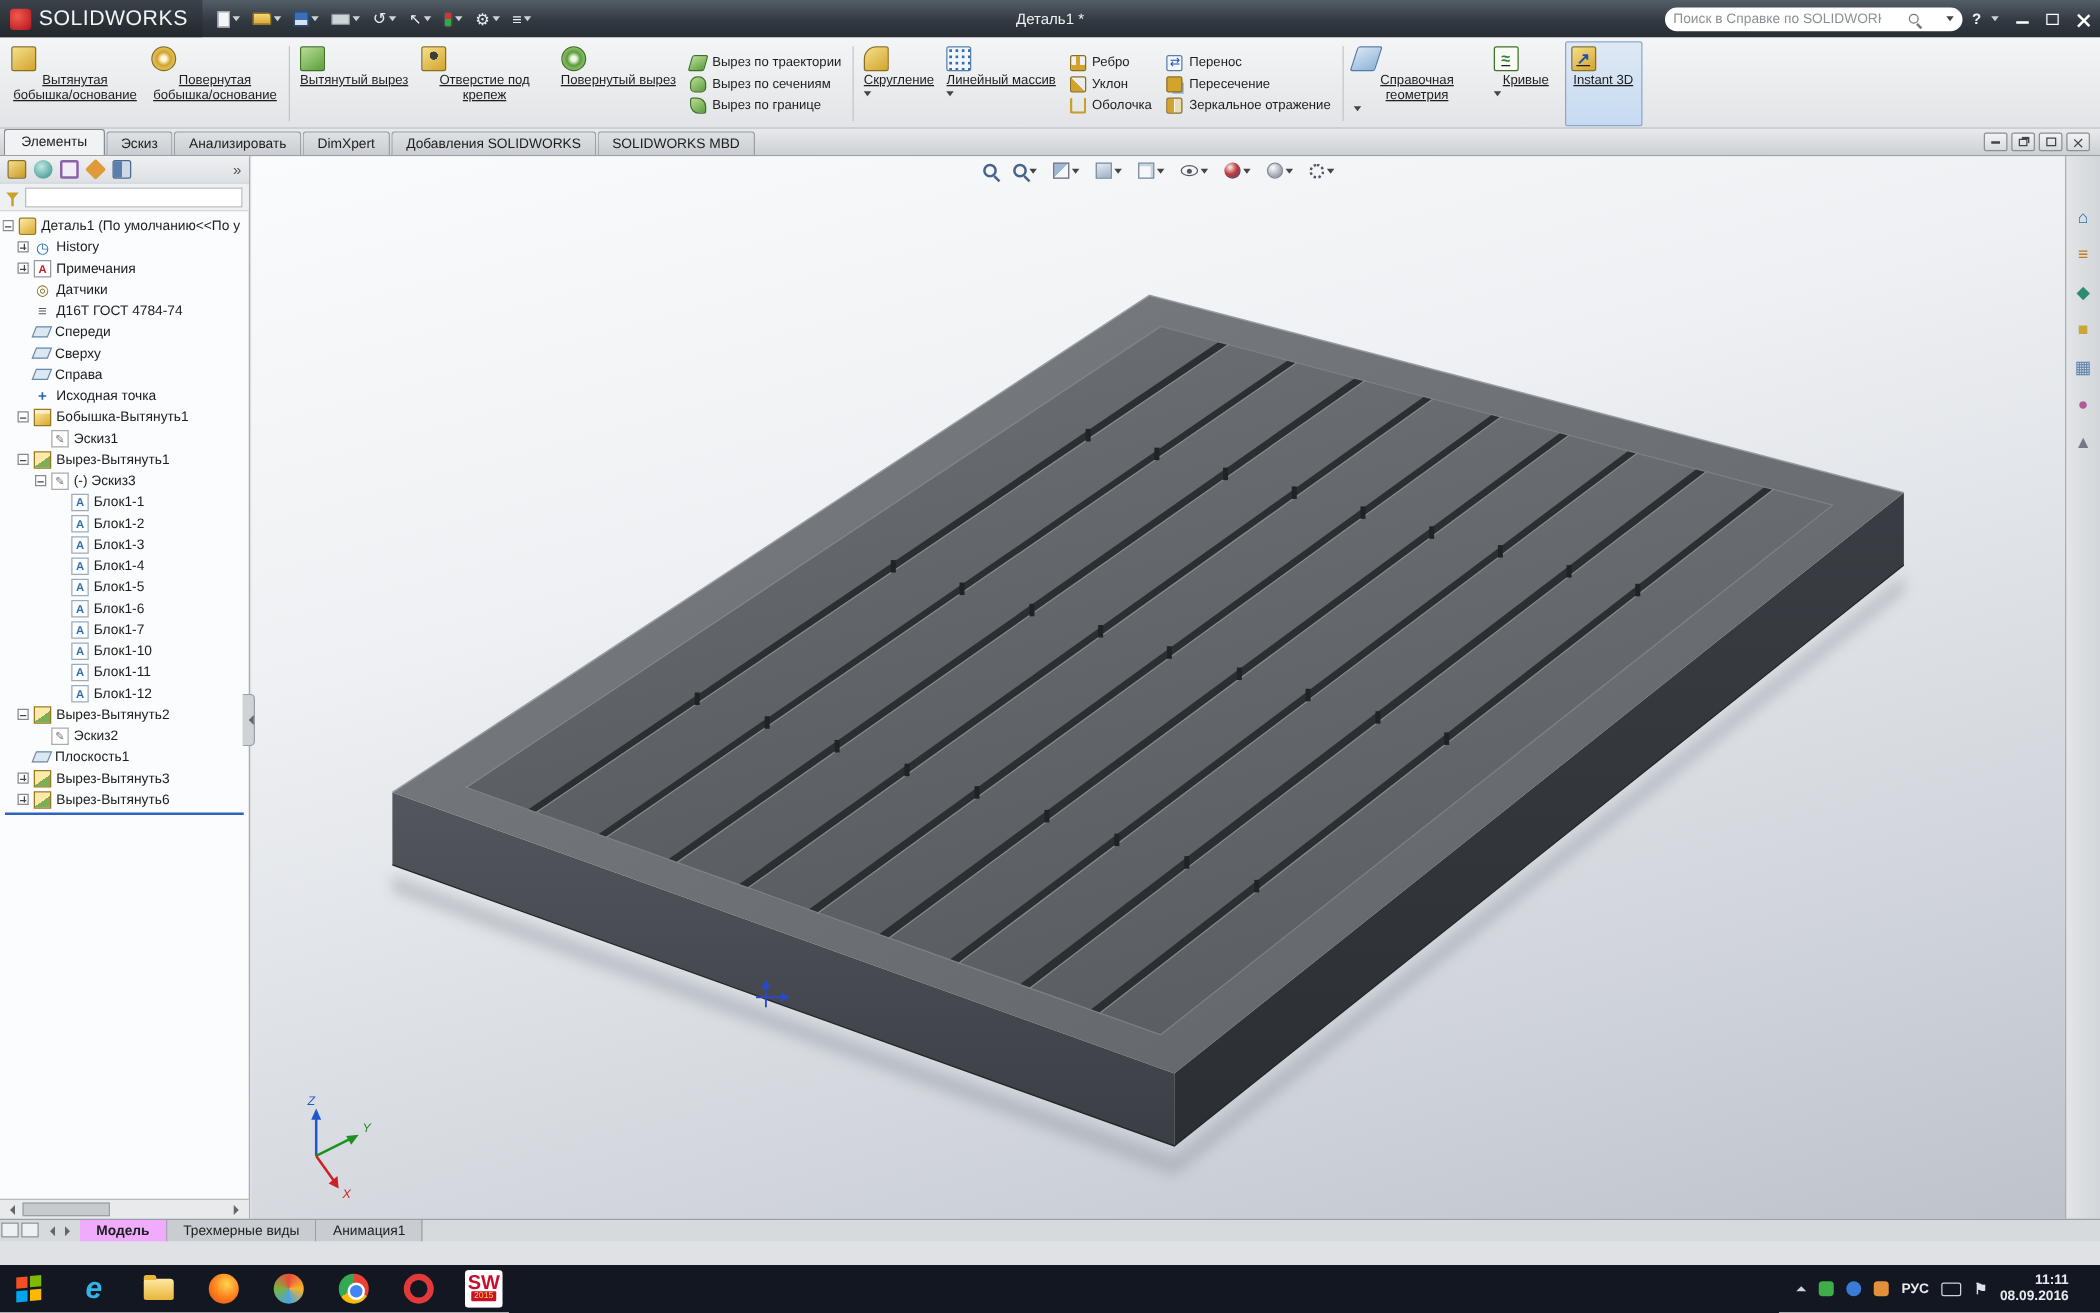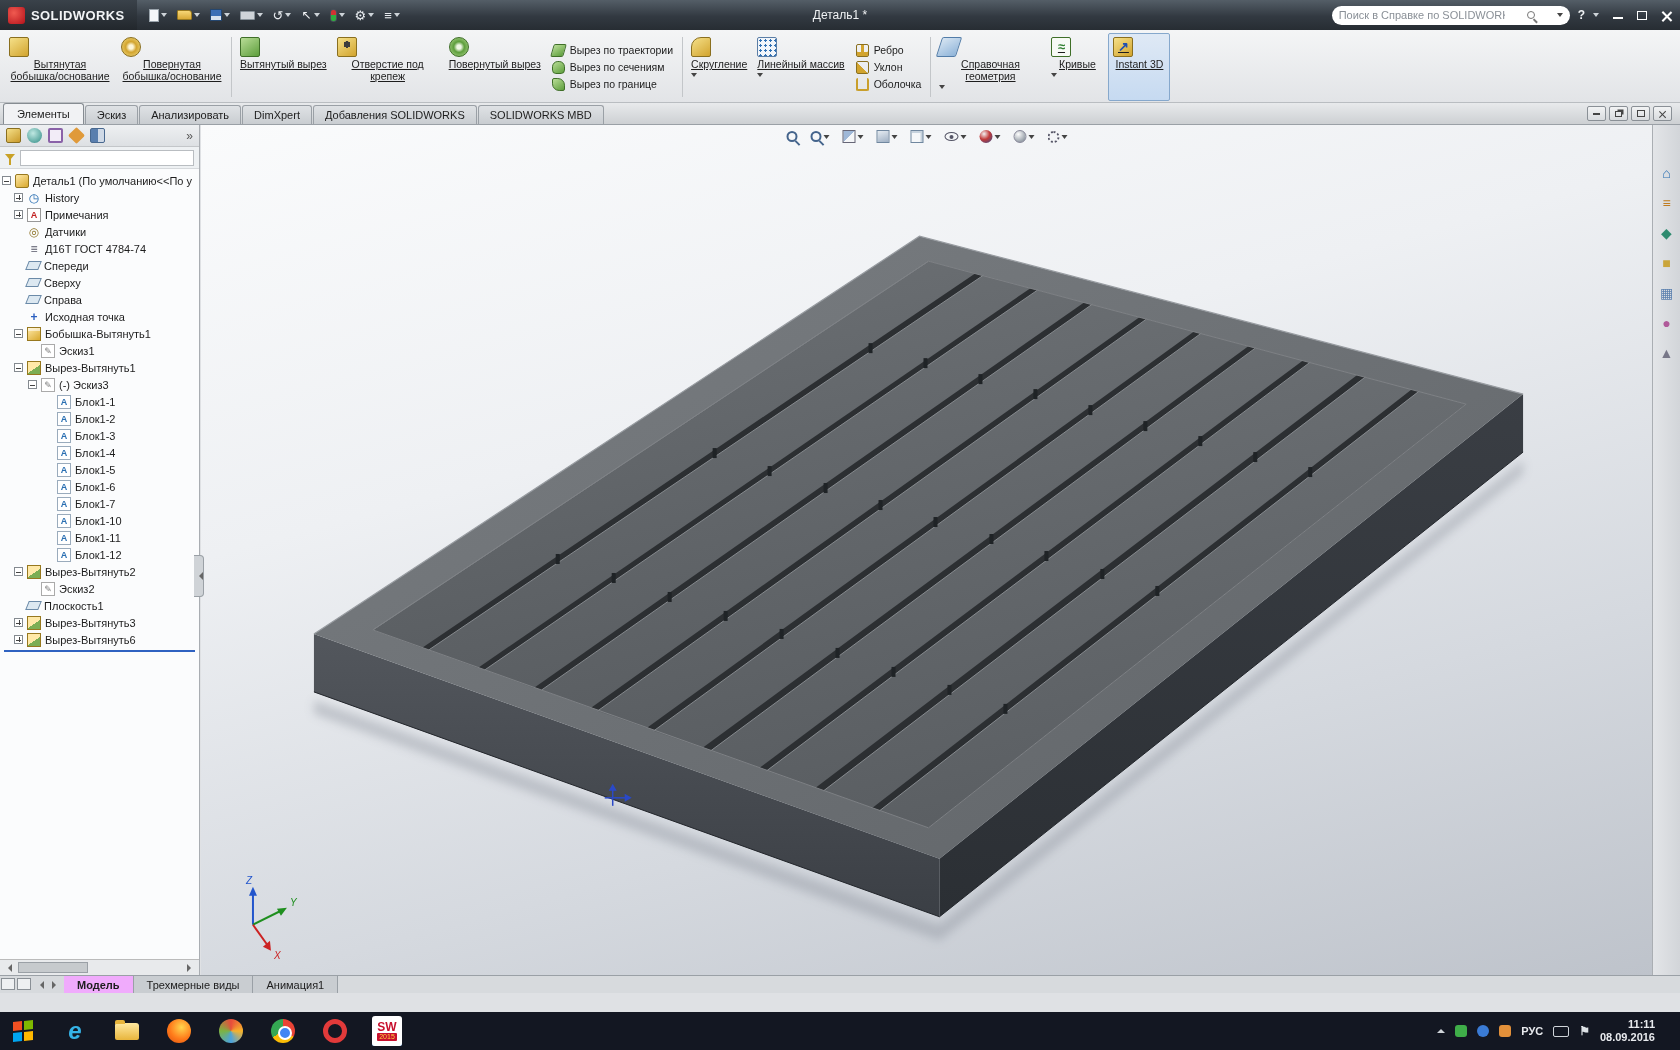--- a/index.html
+++ b/index.html
@@ -6,21 +6,21 @@
   html,body { width:1680px; height:1050px; overflow:hidden; }
   body { font-family:"Liberation Sans",sans-serif; font-size:11px; color:#1d1d1d; background:#dfe1e4; position:relative; }
   #app { position:absolute; inset:0; }
 
   
   #titlebar { position:absolute; left:0; top:0; right:0; height:30px;
     background:linear-gradient(#545e67,#323941 55%,#272d33); display:flex; align-items:center; color:#fff; }
   .logo-block { display:flex; align-items:center; gap:6px; padding:0 12px 0 8px; height:100%;
     background:linear-gradient(#3a424a,#22272c); }
   .ds-mark { width:17px; height:17px; border-radius:3px; background:radial-gradient(circle at 35% 35%, #ff6a5e, #c e); background:radial-gradient(circle at 35% 35%, #f05a50, #b5121b); }
-  .app-name { font-size:13px; font-weight:bold; letter-spacing:.4px; color:#f2f4f6; }
+  .app-name { font-size:17px; font-weight:normal; letter-spacing:.4px; color:#f2f4f6; }
   .qbar { display:flex; align-items:center; margin-left:10px; gap:6px; }
   .qbtn { display:flex; align-items:center; gap:2px; padding:2px 2px; }
   .car { width:0; height:0; border-left:3px solid transparent; border-right:3px solid transparent; border-top:4px solid #cdd3d8; }
   .car.dark { border-top-color:#444; }
   .q-new { width:10px; height:13px; background:#f4f6f8; border:1px solid #9aa4ac; }
   .q-open { width:15px; height:10px; background:linear-gradient(#f7d777,#d8a937); border:1px solid #9a7a20; border-radius:1px 3px 1px 1px; }
   .q-save { width:12px; height:12px; background:#3c6fb5; border:1px solid #24466f; box-shadow:inset 0 -4px 0 #d8e2ee; }
   .q-print { width:15px; height:9px; background:#cfd4d9; border:1px solid #8892:99; border:1px solid #88929a; border-radius:1px; }
   .q-undo::after { content:"↺"; color:#e8ecf0; font-size:13px; line-height:13px; }
   .q-select::after { content:"↖"; color:#f2f4f6; font-size:12px; }
@@ -186,21 +186,21 @@
   .app-ic { width:30px; height:30px; display:flex; align-items:center; justify-content:center; border-radius:2px; }
   .ic-ie { color:#35b3e7; font-size:24px; font-weight:bold; font-style:italic; }
   .ic-folder { width:24px; height:17px; background:linear-gradient(#ffe9a0,#e8b53c); border-radius:2px 3px 2px 2px; position:relative; }
   .ic-folder::before { content:""; position:absolute; left:0; top:-3px; width:10px; height:4px; background:#e8b53c; border-radius:2px 2px 0 0; }
   .ic-ff { width:24px; height:24px; border-radius:50%; background:radial-gradient(circle at 60% 35%, #ffd54d, #ff7a1a 55%, #d94f10); }
   .ic-media { width:24px; height:24px; border-radius:50%; background:conic-gradient(#e84b3c,#f7b32b,#4aa3df,#7cb342,#e84b3c); }
   .ic-chrome { width:24px; height:24px; border-radius:50%; background:conic-gradient(#ea4335 0 33%,#fbbc05 33% 66%,#34a853 66% 100%); position:relative; }
   .ic-chrome::after { content:""; position:absolute; left:7px; top:7px; width:10px; height:10px; border-radius:50%; background:#4285f4; border:2px solid #fff; }
   .ic-opera { width:24px; height:24px; border-radius:50%; border:5px solid #e23a3a; }
   .ic-sw { width:30px; height:30px; background:#fff; border-radius:3px; display:flex; flex-direction:column; align-items:center; justify-content:center; position:relative; }
-  .ic-sw .sw-txt { color:#c8102e; font-weight:bold; font-size:12px; line-height:12px;text-align:right; }
+  .ic-sw .sw-txt { color:#c8102e; font-weight:bold; font-size:16px; line-height:12px;text-align:right; }
   .ic-sw .sw-year { background:#c8102e; color:#ffd23c; font-size:7px; line-height:8px; padding:0 2px; border-radius:1px; }
   .app-ic.active { background:rgba(255,255,255,.10); box-shadow:inset 0 -2px 0 #7ab0e8; }
   .tray { margin-left:auto; display:flex; align-items:center; gap:10px; padding-right:4px;font-weight:bold; }
   .tray-chev { width:0; height:0; border:4px solid rgba(0,0,0,0); border-bottom-color:#cfd4d9; margin-top:-4px; }
   .tdot { width:12px; height:12px; border-radius:3px; }
   .td1{background:#3fae49;} .td2{background:#3a7bd5;border-radius:50%;} .td3{background:#e2903a;}
   .tray-kb { width:16px; height:11px; border:1px solid #cfd4d9; border-radius:2px; }
   .tray-flag::after { content:"⚑"; color:#dde2e6; font-size:12px; }
   .clock { text-align:right; font-size:11px; line-height:13px; padding-right:4px; }
   .show-desktop { width:7px; height:100%; border-left:1px solid #3a4050; }
@@ -328,20 +328,34 @@
           <span class="ib b13 rib"></span>
           <span>Ребро</span>
         </span>
       <span class="sitem">
           <span class="ib b13 draft"></span>
           <span>Уклон</span>
         </span>
       <span class="sitem">
           <span class="ib b13 shell"></span>
           <span>Оболочка</span>
+        </span>
+    </div>
+    <div class="stack">
+      <span class="sitem">
+          <span class="ib b13 move"></span>
+          <span>Перенос</span>
+        </span>
+      <span class="sitem">
+          <span class="ib b13 isect"></span>
+          <span>Пересечение</span>
+        </span>
+      <span class="sitem">
+          <span class="ib b13 mirror"></span>
+          <span>Зеркальное отражение</span>
         </span>
     </div>
     <div class="rsep"></div>
     <div class="bigbtn">
       <span class="ib b20 plane"></span>
       <span>Справочная геометрия</span>
       <span class="car dark"></span>
     </div>
     <div class="bigbtn">
       <span class="ib b20 curve"></span>

